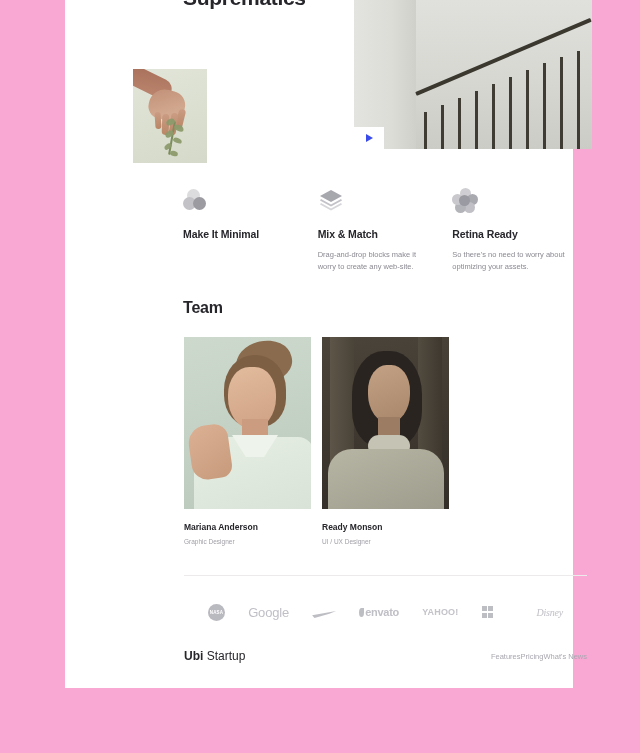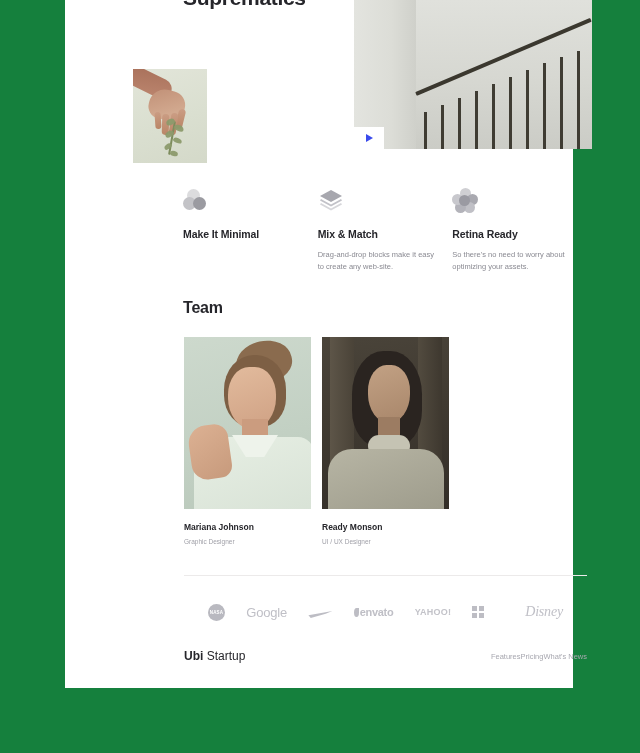--- a/index.html
+++ b/index.html
@@ -15,21 +15,21 @@
     background: #4d5fef;
     font-family: "Liberation Sans", sans-serif;
     -webkit-font-smoothing: antialiased;
   }
 
   
   .canvas {
     position: relative;
     width: 640px;
     height: 753px;
-    background: #15803d;
+    background: #f9a8d4;
   }
 
   .page-sheet {
     position: absolute;
     left: 65px;
     top: 0;
     width: 508px;
     height: 688px;
     background: #ffffff;
   }
@@ -315,21 +315,21 @@
     left: 0; top: 5px;
     width: 24px; height: 7px;
     background: #bdbdc4;
     clip-path: polygon(0% 60%, 100% 0%, 72% 38%, 10% 100%);
   }
   .lg-envato { font-size: 11px; color: #bfbfc6; font-weight: bold; letter-spacing: -0.3px; display: flex; align-items: center; }
   .lg-envato .leaf { width: 5px; height: 9px; background: #bdbdc4; border-radius: 50% 0 50% 50%; margin-right: 1px; }
   .lg-yahoo { font-size: 9px; color: #c3c3c9; font-family: Liberation Sans, sans-serif; font-weight: bold; letter-spacing: 0.2px; }
   .lg-ms { display: grid; grid-template-columns: 5px 5px; grid-template-rows: 5px 5px; gap: 1.5px; }
   .lg-ms i { background: #bdbdc4; display: block; }
-  .lg-disney { font-size: 14px; color: #c0c0c7; font-family: "Liberation Serif", serif; font-style: italic; letter-spacing: -0.2px; margin-left: 20px; }
+  .lg-disney { font-size: 10px; color: #c0c0c7; font-family: "Liberation Serif", serif; font-style: italic; letter-spacing: -0.2px; margin-left: 20px; }
 
   
   .footer {
     position: absolute;
     left: 119px;
     top: 649px;
     width: 403px;
     display: flex;
     align-items: center;
     justify-content: space-between;
@@ -404,21 +404,21 @@
 
       <div class="feature-col">
         <div class="feature-icon ic-layers">
           <svg width="26" height="26" viewBox="0 0 26 26">
             <path d="M13 2 L24 8 L13 14 L2 8 Z" fill="#a7a7ae"></path>
             <path d="M13 16.5 L23 11 L24 12.5 L13 18.5 L2 12.5 L3 11 Z" fill="#c2c2c8"></path>
             <path d="M13 20.5 L23 15 L24 16.5 L13 22.5 L2 16.5 L3 15 Z" fill="#d6d6da"></path>
           </svg>
         </div>
         <div class="feature-title">Mix &amp; Match</div>
-        <div class="feature-desc">Drag-and-drop blocks make it easy to create any web-site.</div>
+        <div class="feature-desc">Drag-and-drop blocks make it worry to create any web-site.</div>
       </div>
 
       <div class="feature-col">
         <div class="feature-icon ic-flower">
           <span class="p1"></span>
             <span class="p2"></span>
             <span class="p3"></span>
           <span class="p4"></span>
             <span class="p5"></span>
             <span class="p6"></span>
@@ -437,21 +437,21 @@
         <div class="team-photo">
           <div class="p1-bg"></div>
           <div class="p1-hairbun"></div>
           <div class="p1-hair"></div>
           <div class="p1-face"></div>
           <div class="p1-neck"></div>
           <div class="p1-shirt"></div>
           <div class="p1-collar"></div>
           <div class="p1-hand"></div>
         </div>
-        <div class="team-name">Mariana Johnson</div>
+        <div class="team-name">Mariana Anderson</div>
         <div class="team-role">Graphic Designer</div>
       </div>
 
 
       <div class="team-card">
         <div class="team-photo">
           <div class="p3-bg"></div>
           <div class="p3-drape"></div>
           <div class="p3-drape2"></div>
           <div class="p3-hair"></div>

